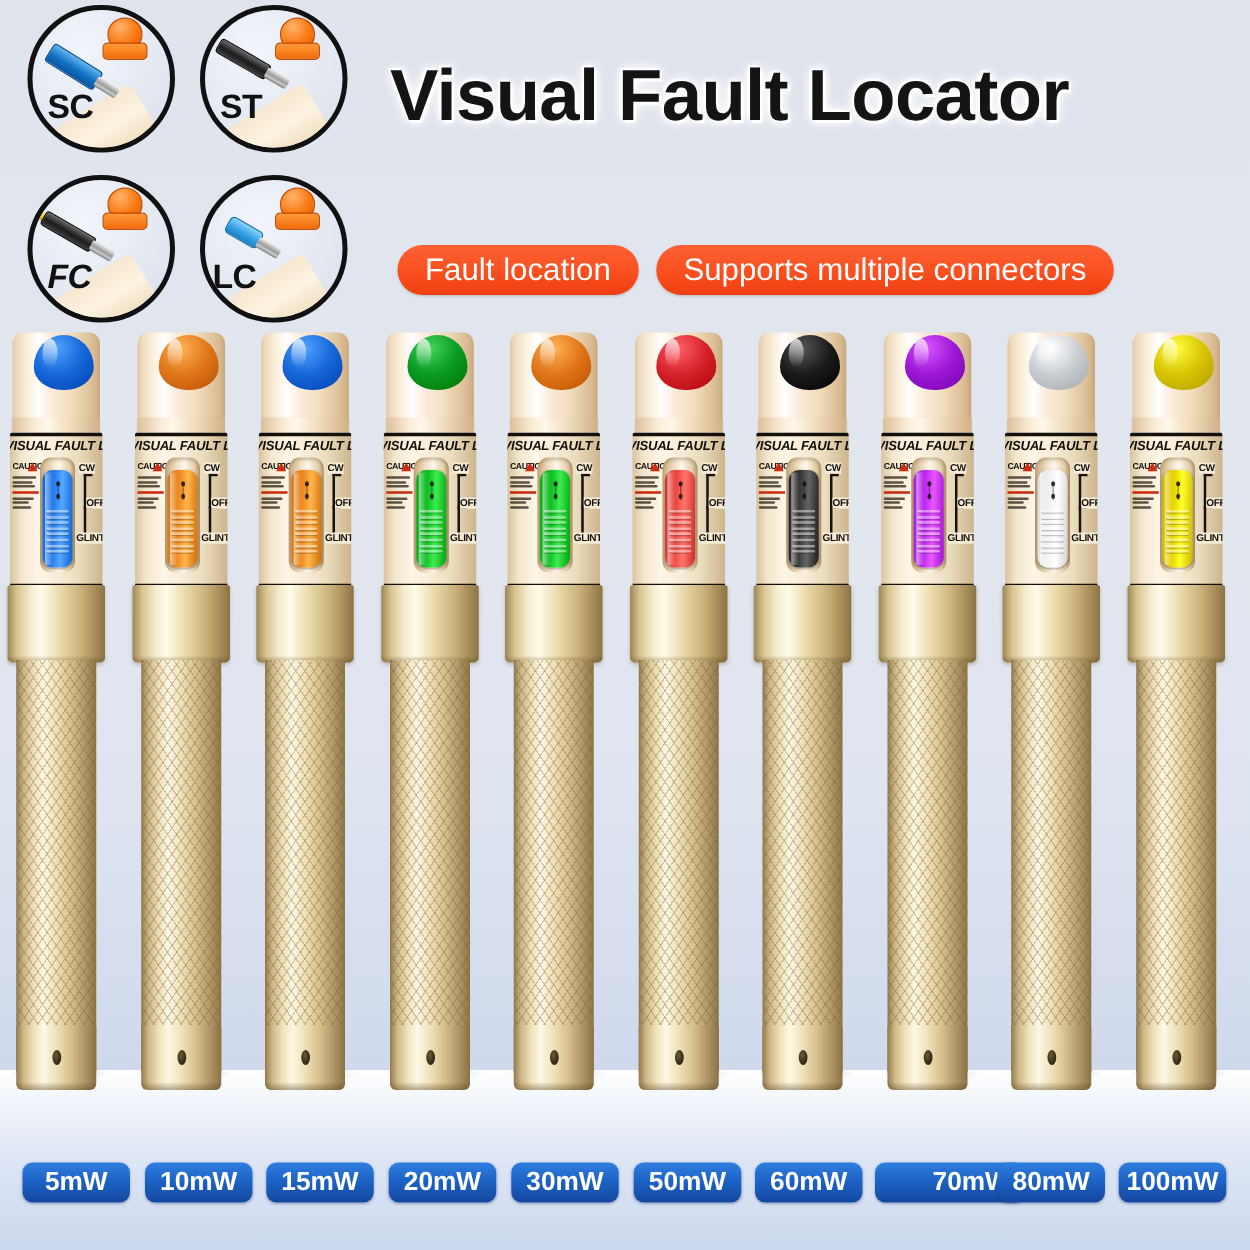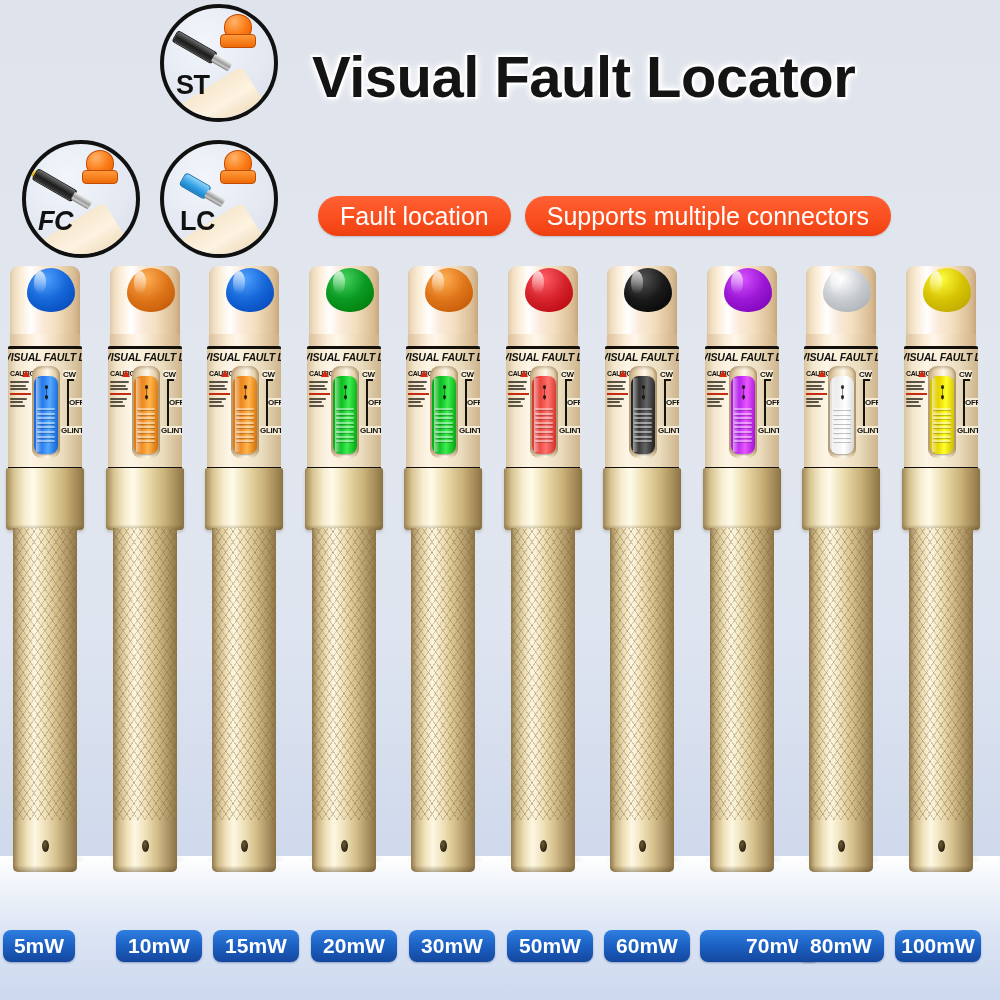--- a/index.html
+++ b/index.html
@@ -24,21 +24,21 @@
     border:4px solid #111;box-sizing:border-box;overflow:hidden;}
   .badge-sc{left:22px;top:4px;}
   .badge-st{left:160px;top:4px;}
   .badge-fc{left:22px;top:140px;font-style:italic;}
   .badge-lc{left:160px;top:140px;}
   .badge-label{position:absolute;font-weight:bold;font-size:27px;color:#111;
     z-index:6;letter-spacing:-0.5px;}
   .badge-sc .badge-label{left:12px;top:62px;}
   .badge-st .badge-label{left:12px;top:62px;}
   .badge-fc .badge-label{left:12px;top:62px;}
-  .badge-lc .badge-label{left:16px;top:62px;}
+  .badge-lc .badge-label{left:6px;top:62px;}
   .b-body{position:absolute;right:-10px;bottom:-16px;width:86px;height:80px;
     transform:rotate(-32deg);transform-origin:100% 100%;
     background:linear-gradient(180deg,#f7e8cf 0%,#fdf3e1 28%,#e6cda4 75%,#cdae7f 100%);
     border-radius:6px 6px 4px 4px;}
   .b-cap{position:absolute;width:40px;height:40px;z-index:4;}
   .b-cap .c1{position:absolute;left:6px;top:0;width:28px;height:26px;border-radius:50% 50% 45% 45%;
     background:radial-gradient(circle at 35% 28%,#ffb36a,#fa7a14 55%,#e35c00 100%);
     border:1.5px solid #c24b00;box-sizing:border-box;}
   .b-cap .c2{position:absolute;left:2px;top:20px;width:36px;height:14px;border-radius:4px;
     background:linear-gradient(180deg,#ff9a3c,#ef6b06);border:1.5px solid #c24b00;box-sizing:border-box;}
@@ -160,20 +160,32 @@
 <body>
 
 <div id="stage">
 
   <div class="bg-sky"></div>
   <div class="bg-table"></div>
   <div class="bg-table-edge"></div>
 
   <div class="badges">
 
+    <div class="badge badge-sc">
+      <div class="b-body"></div>
+      <div class="b-conn" style="left:18px;top:26px;transform:rotate(32deg);">
+        <div class="shell sc-shell" style="left:0;top:0;"></div>
+        <div class="tip" style="left:44px;top:4px;"></div>
+      </div>
+      <div class="b-cap" style="left:54px;top:6px;">
+        <div class="c1"></div>
+          <div class="c2"></div>
+      </div>
+      <span class="badge-label">SC</span>
+    </div>
 
     <div class="badge badge-st">
       <div class="b-body"></div>
       <div class="b-conn" style="left:14px;top:22px;transform:rotate(30deg);">
         <div class="shell st-shell" style="left:0;top:0;height:13px;"></div>
         <div class="tip" style="left:44px;top:2px;"></div>
       </div>
       <div class="b-cap" style="left:54px;top:6px;">
         <div class="c1"></div>
           <div class="c2"></div>
@@ -753,21 +765,21 @@
         </div>
         <div class="collar"></div>
         <div class="shaft"></div>
         <div class="tail">
           <span class="hole"></span>
         </div>
       </div>
     </div>
 
   <div class="power" id="power-row">
-      <div class="pw" style="position: absolute; left: 3px; width: 72px;">5mW</div>
+      <div class="pw" style="position: absolute; left: 18px; width: 86px;">5mW</div>
       <div class="pw" style="position: absolute; left: 116px; width: 86px;">10mW</div>
       <div class="pw" style="position: absolute; left: 213px; width: 86px;">15mW</div>
       <div class="pw" style="position: absolute; left: 311px; width: 86px;">20mW</div>
       <div class="pw" style="position: absolute; left: 409px; width: 86px;">30mW</div>
       <div class="pw" style="position: absolute; left: 507px; width: 86px;">50mW</div>
       <div class="pw" style="position: absolute; left: 604px; width: 86px;">60mW</div>
       <div class="pw" style="position: absolute; left: 700px; width: 86px; padding-left: 34px;">70mW</div>
       <div class="pw" style="position: absolute; left: 798px; width: 86px;">80mW</div>
       <div class="pw" style="position: absolute; left: 895px; width: 86px;">100mW</div>
     </div>

